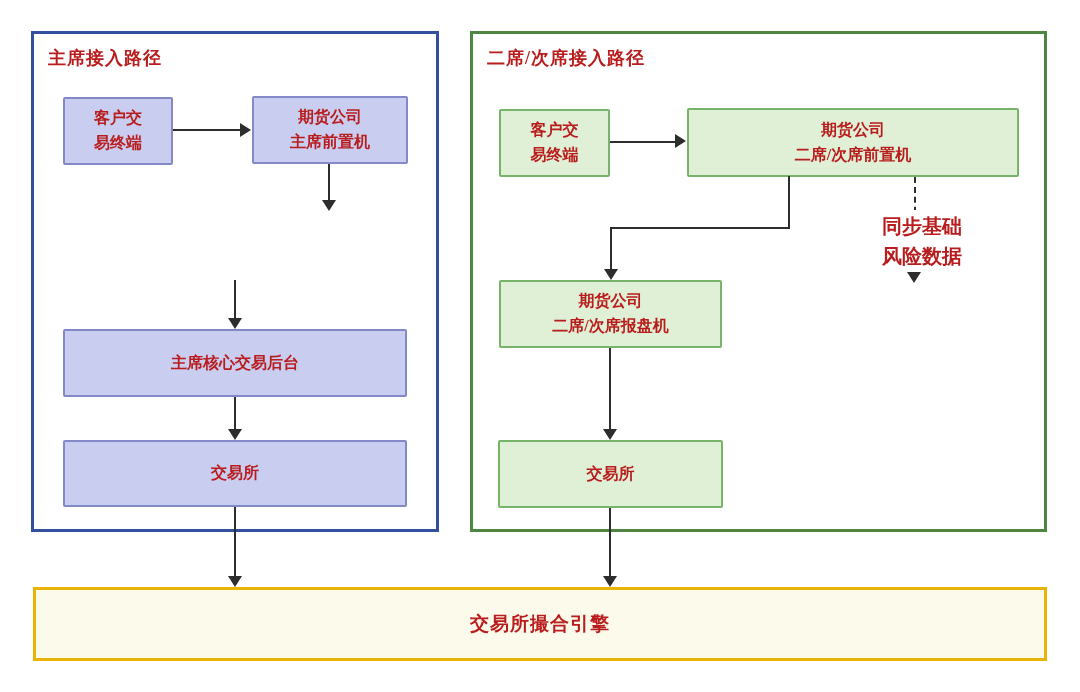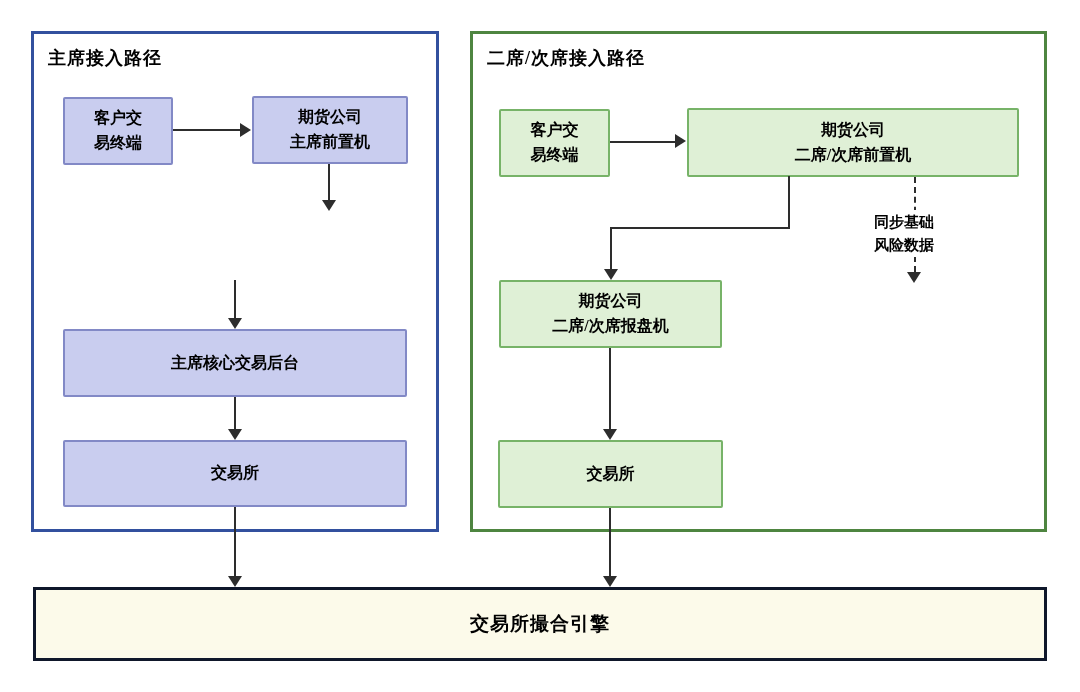--- a/index.html
+++ b/index.html
@@ -1,19 +1,19 @@
 <!DOCTYPE html>
 <html><head>
 <meta charset="utf-8">
 <style>
   html,body{margin:0;padding:0;background:#ffffff;}
   .canvas{
     position:relative;width:1080px;height:692px;background:#ffffff;
     font-family:"Liberation Serif","DejaVu Serif",serif;
-    color:#000000;overflow:hidden;
+    color:#b91c1c;overflow:hidden;
   }
   *{box-sizing:border-box;}
   .panel{position:absolute;background:transparent;}
   .panel-main{left:31px;top:31px;width:408px;height:501px;border:3px solid #32509e;}
   .panel-sec{left:470px;top:31px;width:577px;height:501px;border:3px solid #4e8540;}
   .panel-title{position:absolute;left:14px;top:12px;font-size:18px;font-weight:bold;letter-spacing:1px;}
   .node{
     position:absolute;display:flex;align-items:center;justify-content:center;
     text-align:center;border-radius:2px;
   }
@@ -25,26 +25,26 @@
   .vline{position:absolute;width:2px;background:#2d2d2d;}
   .vdash{position:absolute;width:0;border-left:2px dashed #2d2d2d;}
   .arr-d{position:absolute;width:0;height:0;
     border-left:7px solid transparent;border-right:7px solid transparent;
     border-top:11px solid #2d2d2d;}
   .arr-r{position:absolute;width:0;height:0;
     border-top:7px solid transparent;border-bottom:7px solid transparent;
     border-left:11px solid #2d2d2d;}
   .sync-label{
     position:absolute;left:874px;top:210px;width:88px;background:#ffffff;
-    text-align:left;font-size:15px;line-height:1.5;white-space:pre-line;
+    text-align:right;font-size:20px;line-height:1.5;white-space:pre-line;
     font-weight:bold;padding:1px 0;
   }
   .footer{
     position:absolute;left:33px;top:587px;width:1014px;height:74px;
-    background:#fcfaea;border:3px solid #0f172a;
+    background:#fcfaea;border:3px solid #eab308;
     display:flex;align-items:center;justify-content:center;
   }
   .footer span{font-size:19px;font-weight:bold;letter-spacing:1px;}
 </style>
 </head>
 <body>
 
 <div class="canvas">
 
   <div class="panel panel-main">

